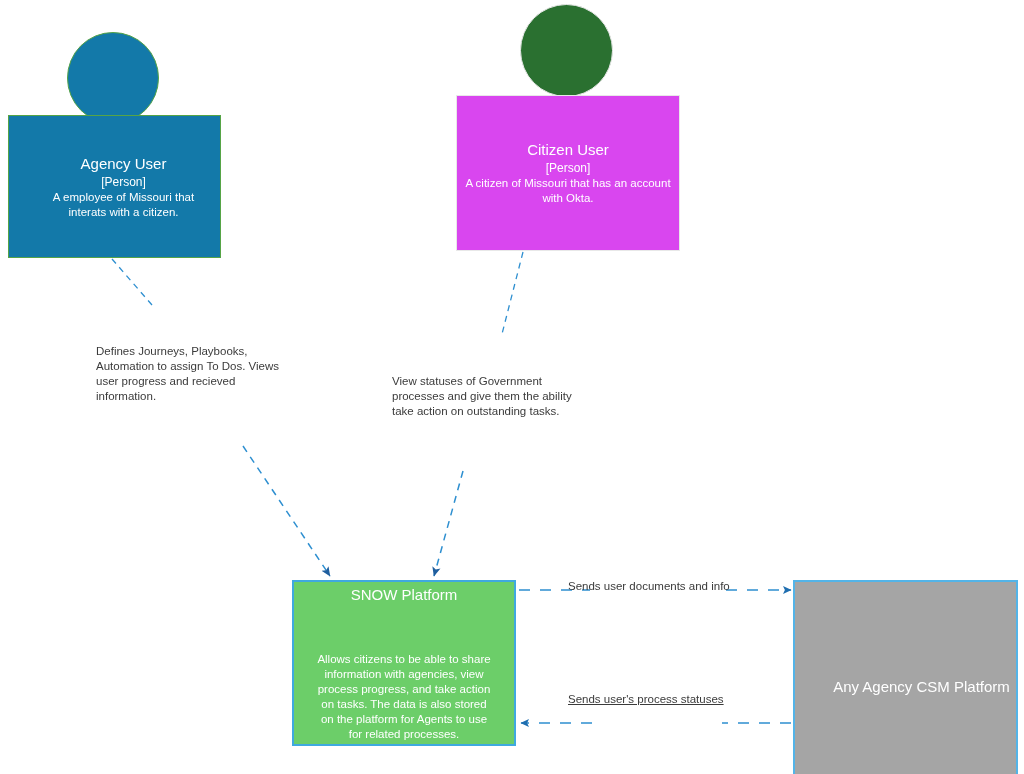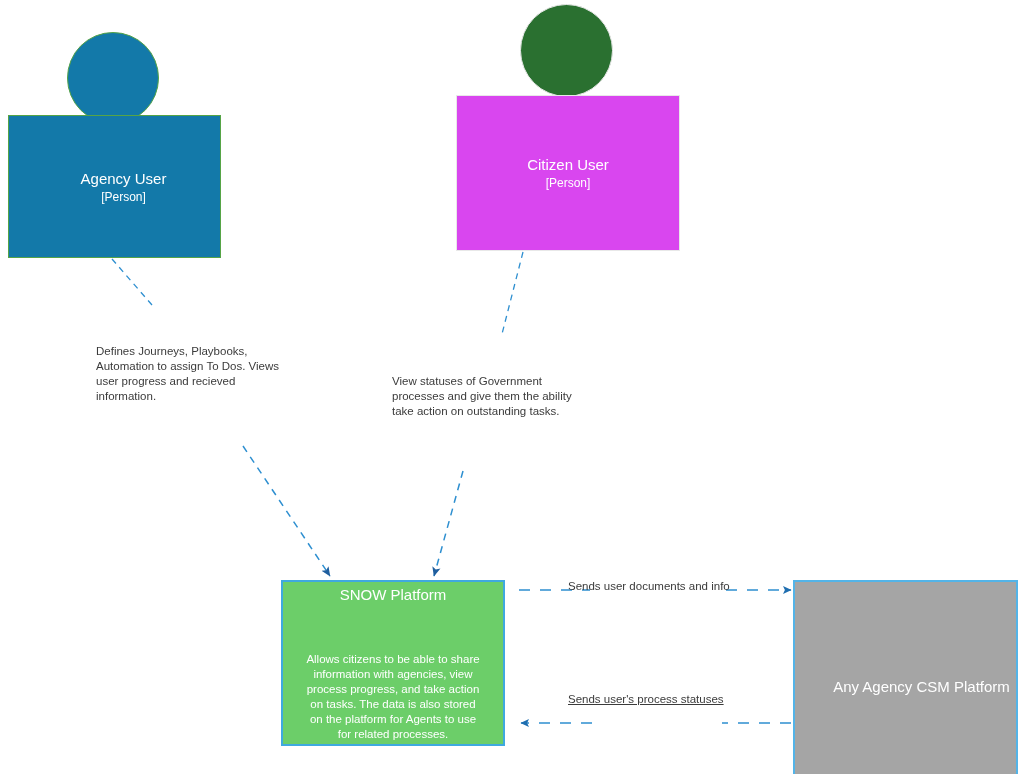--- a/index.html
+++ b/index.html
@@ -107,21 +107,21 @@
   }
   #citizen-user-head {
     left: 520px; top: 4px;   width: 93px;  height: 93px;
     background: #2a7030;  border: 1px solid #e8e8e8;
   }
   #citizen-user-body {
     left: 456px; top: 95px;  width: 224px; height: 156px;
     background: #d946ef;  border: 1px solid #e8e8e8;
   }
   #snow-platform {
-    left: 281px; top: 580px; width: 224px; height: 166px;
+    left: 292px; top: 580px; width: 224px; height: 166px;
     background: #6cce69;  border: 2px solid #3fa9df; gap: 44px;
   }
   #csm-platform {
     left: 793px; top: 580px; width: 225px; height: 215px;
     background: #a5a5a5;  border: 2px solid #53b4e8; padding-left: 32px;
   }
 
   
   #rel-agency-label   { left: 96px;  top: 344px; width: 192px; }
   #rel-citizen-label  { left: 392px; top: 374px; width: 186px; }
@@ -161,28 +161,30 @@
     <line x1="791" y1="723" x2="722" y2="723" stroke="#2e8fd0" stroke-width="1.6" stroke-dasharray="11,10"></line>
 
     <line x1="592" y1="723" x2="521" y2="723" stroke="#2e8fd0" stroke-width="1.6" stroke-dasharray="11,10" marker-end="url(#arrow-left)"></line>
   </svg>
 
   <div class="person">
     <div id="agency-user-head" class="person-head"></div>
     <div id="agency-user-body" class="person-body">
       <div class="node-title">Agency User</div>
       <div class="node-tag">[Person]</div>
+      <div class="node-desc node-desc-tight">A employee of Missouri that interats with a citizen.</div>
     </div>
   </div>
 
   <div class="person">
     <div id="citizen-user-head" class="person-head"></div>
     <div id="citizen-user-body" class="person-body">
       <div class="node-title">Citizen User</div>
       <div class="node-tag">[Person]</div>
+      <div class="node-desc node-desc-tight">A citizen of Missouri that has an account with Okta.</div>
     </div>
   </div>
 
   <div id="snow-platform" class="sysbox">
     <div class="node-title">SNOW Platform</div>
     <div class="node-desc">Allows citizens to be able to share information with agencies, view process progress, and take action on tasks. The data is also stored on the platform for Agents to use for related processes.</div>
   </div>
 
   <div id="csm-platform" class="sysbox">
     <div class="node-title">Any Agency CSM Platform</div>

